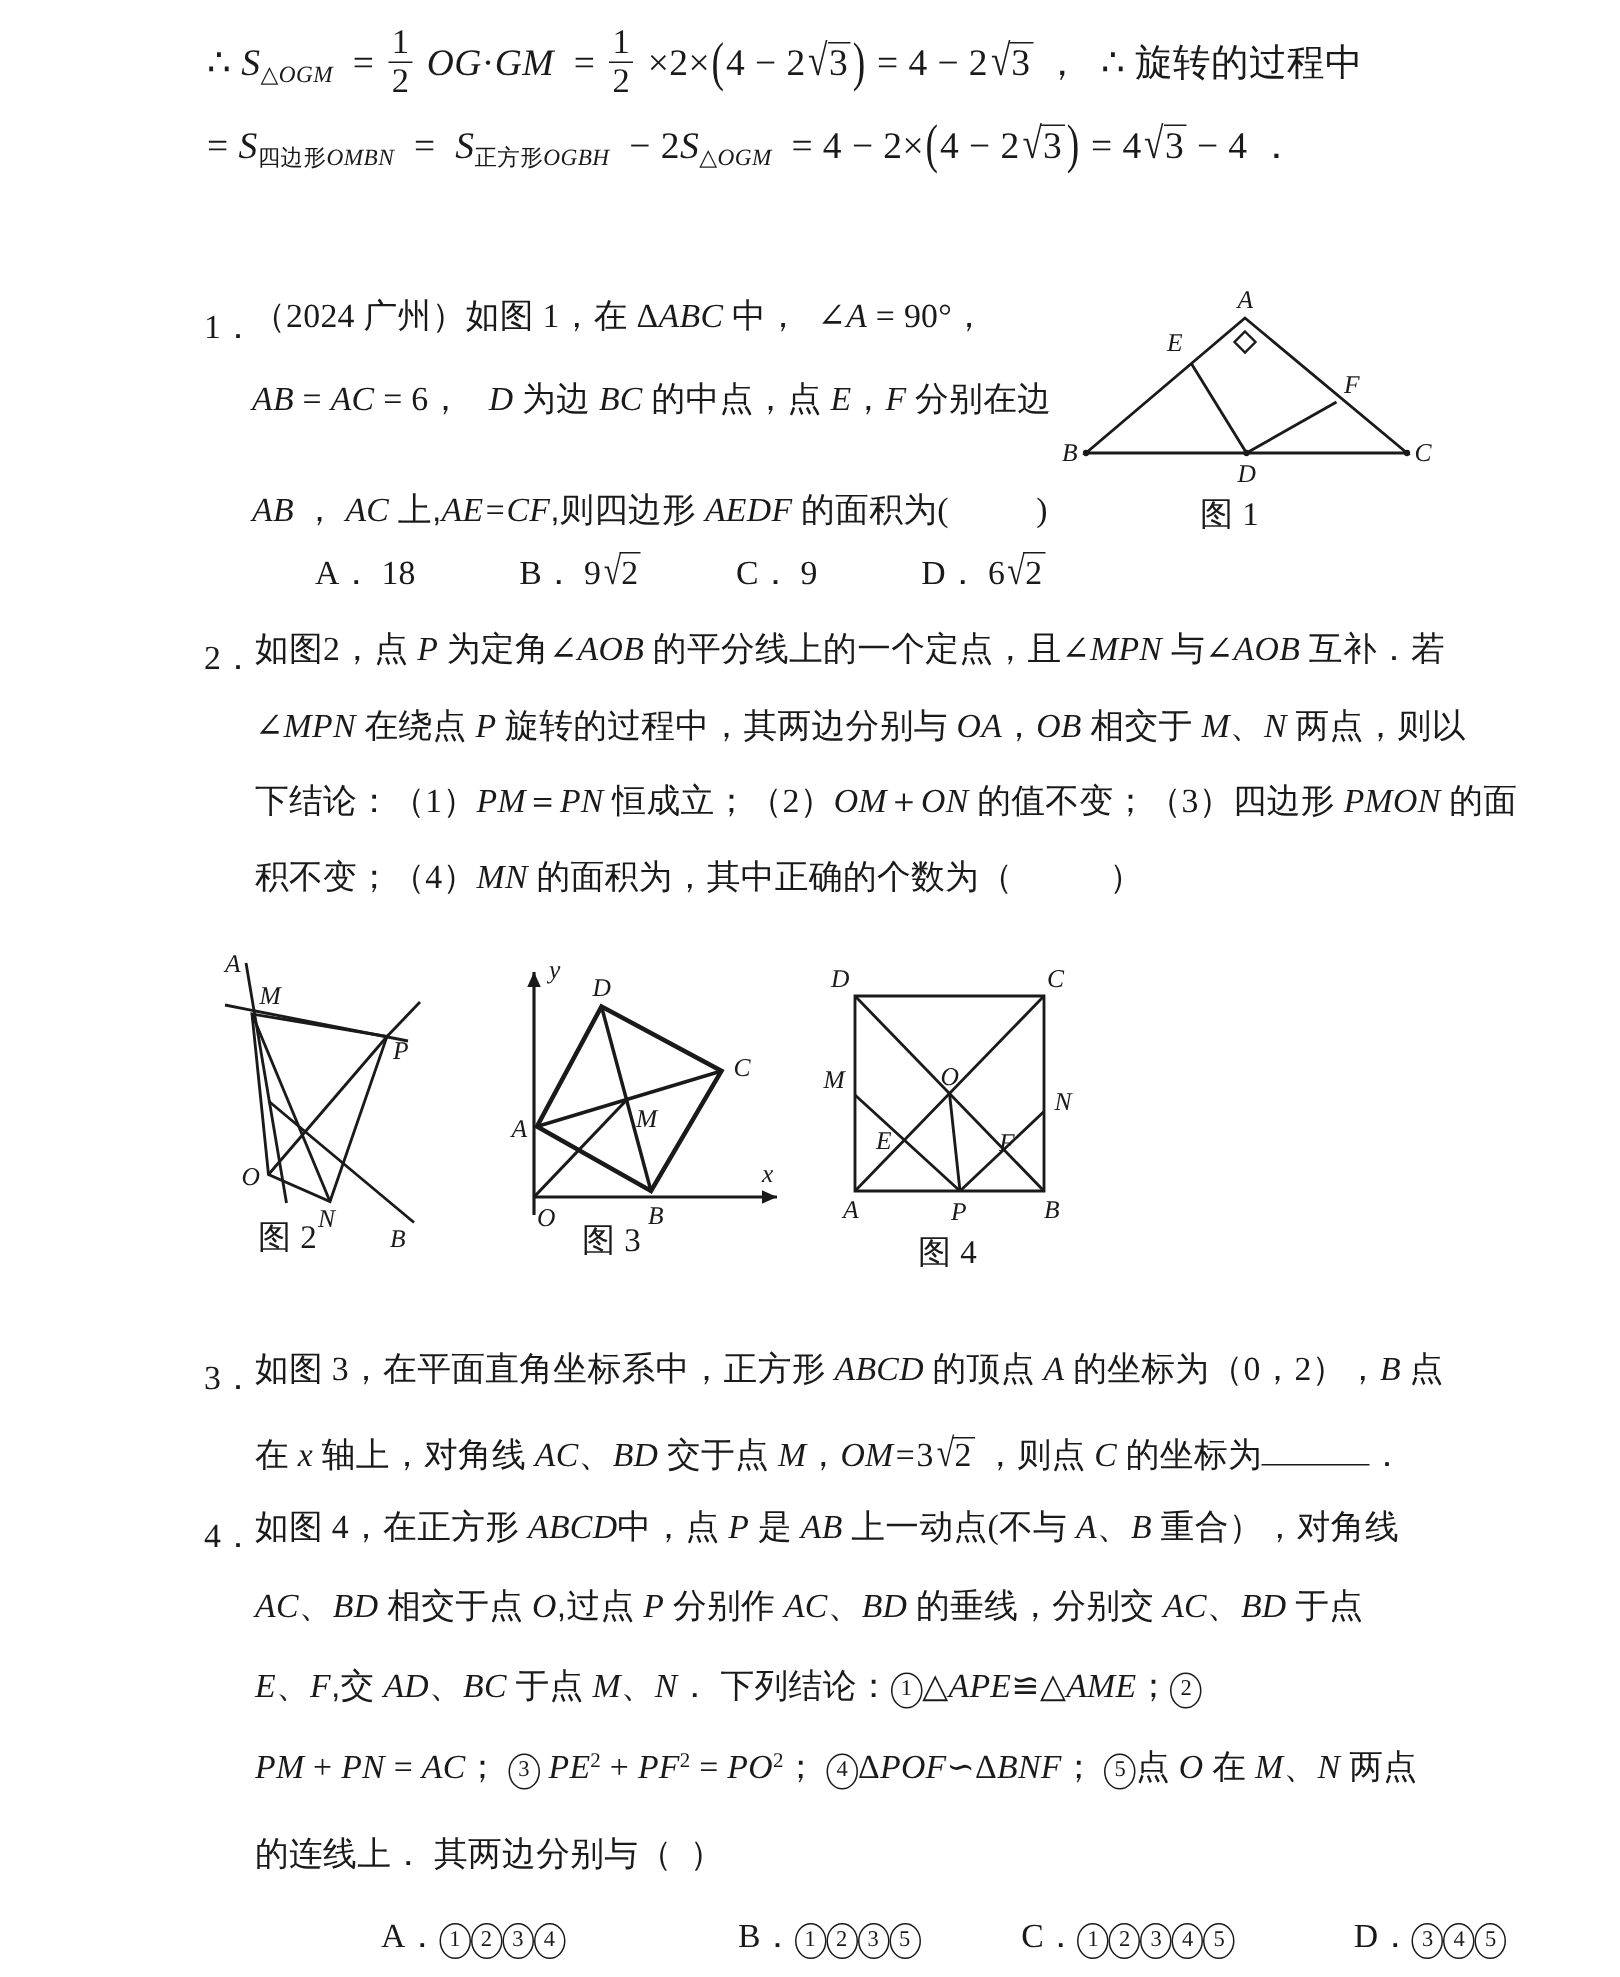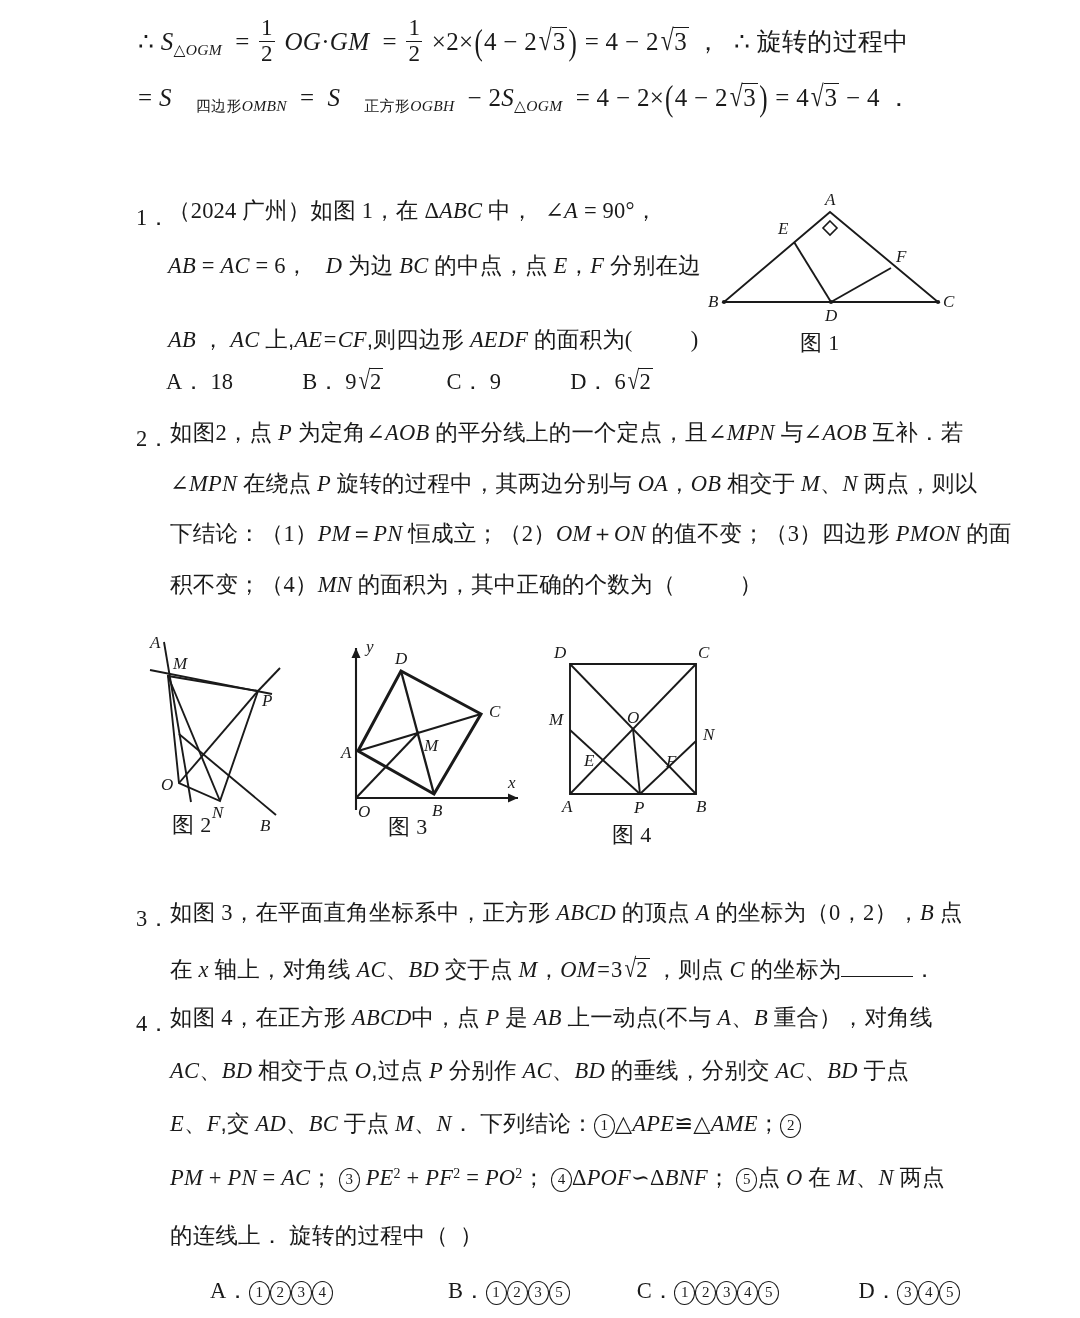--- a/index.html
+++ b/index.html
@@ -20,21 +20,21 @@
     left: 0; top: 0;
     width: 1080px;
     height: 1318px;
   }
 
   
   .mi { font-style: italic; font-family: "Liberation Serif", serif; }
   .mn { font-style: normal; }
   .sub { font-size: 0.62em; vertical-align: -0.32em; font-style: italic; }
   .sub-cn { font-size: 0.60em; vertical-align: -0.32em; font-style: normal;
-            font-family: "Liberation Sans", sans-serif; margin-left: 24px; }
+            font-family: "Liberation Sans", sans-serif; }
   .sup { font-size: 0.62em; vertical-align: 0.50em; font-style: normal; }
 
   .frac {
     display: inline-block;
     vertical-align: -0.48em;
     text-align: center;
     font-style: normal;
     line-height: 1.08;
     margin: 0 3px;
     font-size: 0.92em;
@@ -89,20 +89,21 @@
     position: absolute;
     font-size: 22.5px;
     white-space: nowrap;
   }
   .cn { font-family: "Liberation Sans", "DejaVu Sans", sans-serif; font-style: normal; }
 
   .opts {
     position: absolute;
     font-size: 22.5px;
     white-space: nowrap;
+    margin-left: 44px;
   }
   .opts .opt { display: inline-block; }
 
   .circnum {
     display: inline-block;
     border: 1.4px solid #1a1a1a;
     border-radius: 50%;
     width: 19px;
     height: 22px;
     line-height: 21px;
@@ -356,21 +357,21 @@
 
   <div class="qline" style="left:170px; top:1113px;">
     <span class="mi">E</span><span class="cn">、</span><span class="mi">F</span><span class="cn">,</span><span class="cn">交</span>&nbsp;<span class="mi">AD</span><span class="cn">、</span><span class="mi">BC</span>&nbsp;<span class="cn">于点</span>&nbsp;<span class="mi">M</span><span class="cn">、</span><span class="mi">N</span><span class="cn">．</span>&nbsp;<span class="cn">下列结论：</span><span class="circnum">1</span><span class="mn">△</span><span class="mi">APE</span><span class="mn">≌</span><span class="mn">△</span><span class="mi">AME</span><span class="cn">；</span><span class="circnum">2</span>
   </div>
 
   <div class="qline" style="left:170px; top:1167px;">
     <span class="mi">PM</span>&nbsp;<span class="mn">+</span>&nbsp;<span class="mi">PN</span>&nbsp;<span class="mn">=</span>&nbsp;<span class="mi">AC</span><span class="cn">；</span>&nbsp;<span class="circnum">3</span>&nbsp;<span class="mi">PE</span><span class="sup">2</span>&nbsp;<span class="mn">+</span>&nbsp;<span class="mi">PF</span><span class="sup">2</span>&nbsp;<span class="mn">=</span>&nbsp;<span class="mi">PO</span><span class="sup">2</span><span class="cn">；</span>&nbsp;<span class="circnum">4</span><span class="mn">Δ</span><span class="mi">POF</span><span class="mn">∽</span><span class="mn">Δ</span><span class="mi">BNF</span><span class="cn">；</span>&nbsp;<span class="circnum">5</span><span class="cn">点</span>&nbsp;<span class="mi">O</span>&nbsp;<span class="cn">在</span>&nbsp;<span class="mi">M</span><span class="cn">、</span><span class="mi">N</span>&nbsp;<span class="cn">两点</span>
   </div>
 
   <div class="qline" style="left:170px; top:1225px;">
-    <span class="cn">的连线上．</span>&nbsp;<span class="cn">旋转的过程中（</span>&nbsp;&nbsp;<span class="cn">）</span>
+    <span class="cn">的连线上．</span>&nbsp;<span class="cn">其两边分别与（</span>&nbsp;&nbsp;<span class="cn">）</span>
   </div>
 
   <div class="opts" style="left:210px; top:1275px;">
     <span class="opt">
       <span class="mn">A．</span><span class="circnum">1</span><span class="circnum">2</span><span class="circnum">3</span><span class="circnum">4</span>
     </span>
     <span style="display:inline-block;width:104px;"></span>
     <span class="opt">
       <span class="mn">B．</span><span class="circnum">1</span><span class="circnum">2</span><span class="circnum">3</span><span class="circnum">5</span>
     </span>

